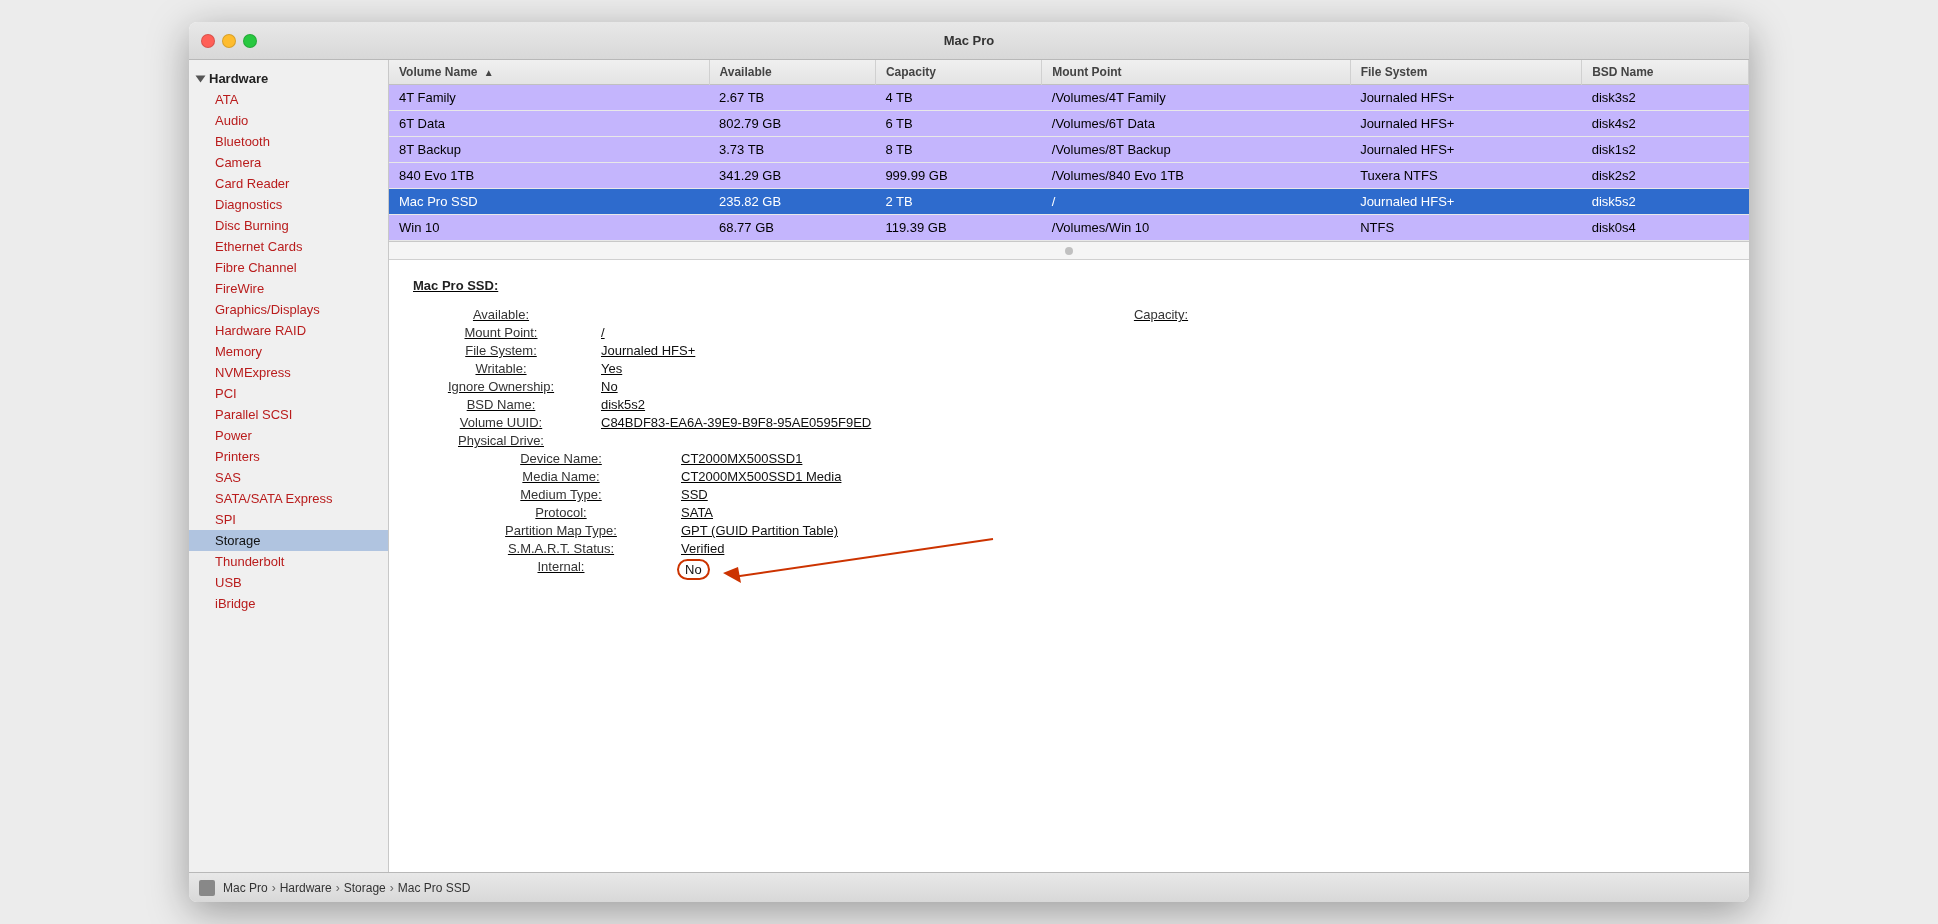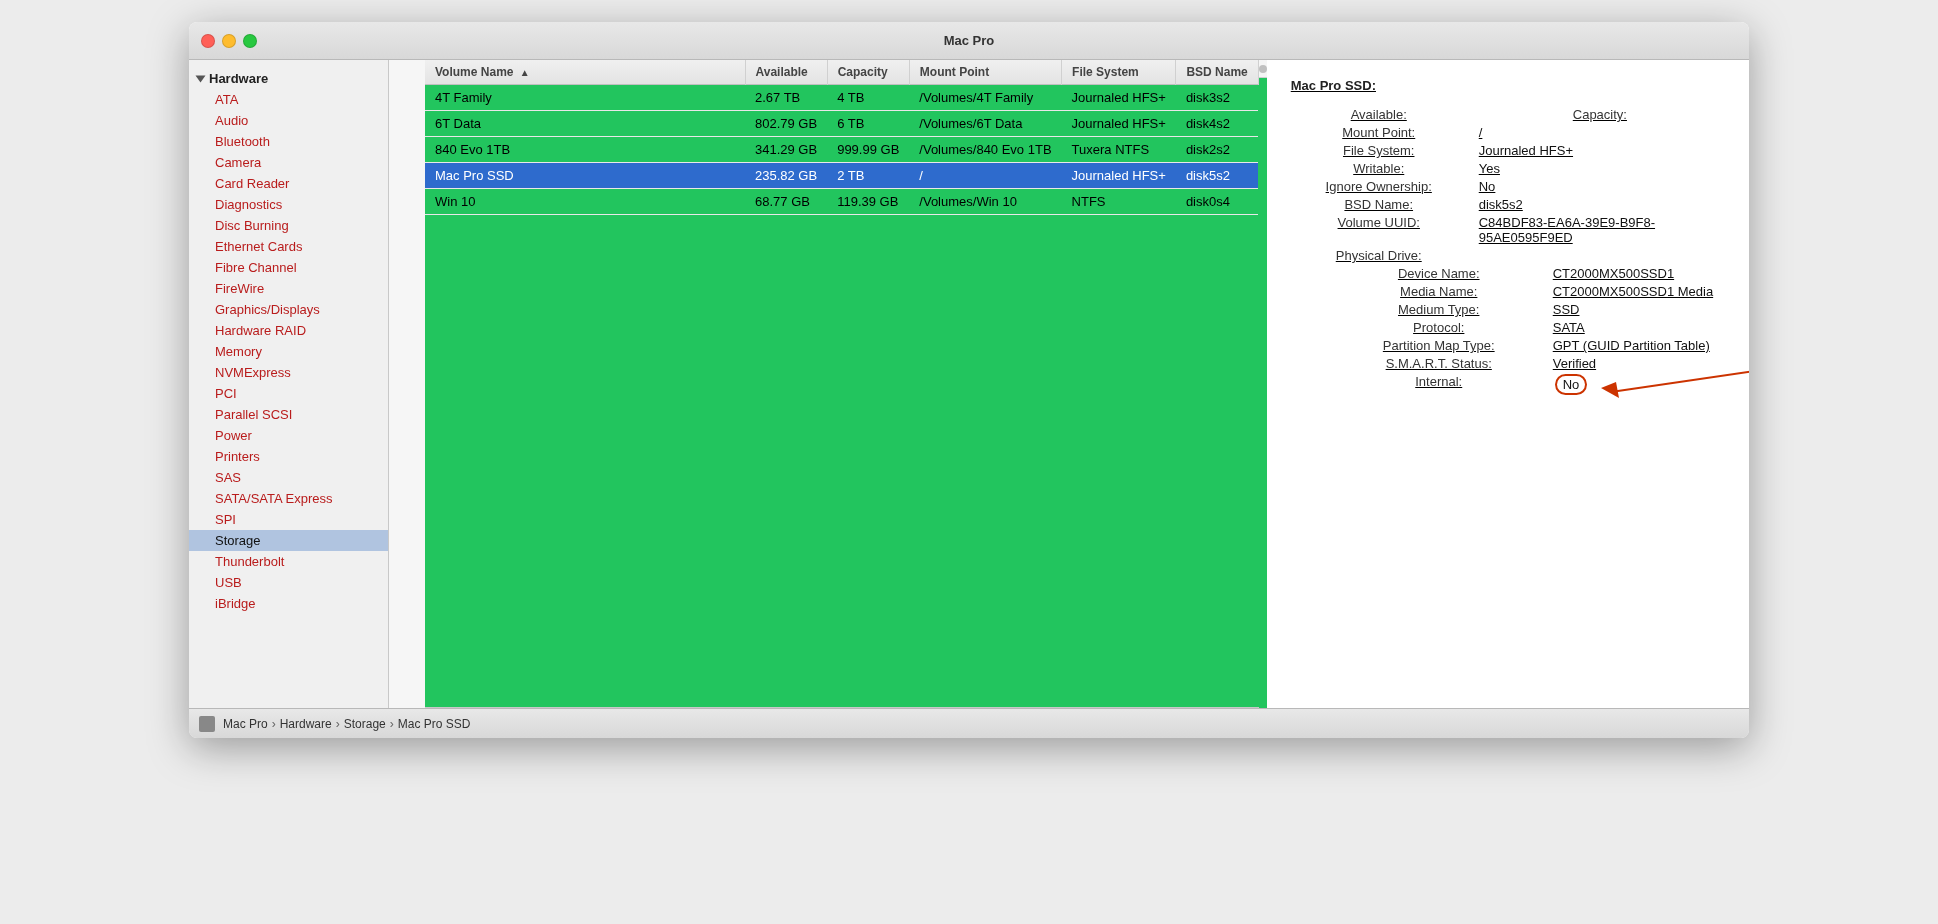--- a/index.html
+++ b/index.html
@@ -8,21 +8,21 @@
       font-size: 13px;
       background: #ececec;
       width: 1938px;
       height: 924px;
       overflow: hidden;
     }
 
     
     .window {
       width: 1560px;
-      height: 716px;
+      height: 880px;
       margin: 22px auto;
       background: #f6f6f6;
       border-radius: 8px;
       box-shadow: 0 10px 40px rgba(0,0,0,0.35);
       display: flex;
       flex-direction: column;
       overflow: hidden;
     }
 
     .titlebar {
@@ -105,24 +105,23 @@
     .sidebar-item.selected {
       background: #b0c4e0;
       color: #111;
       font-weight: 500;
     }
 
     
     .main-content {
       flex: 1;
       display: flex;
-      flex-direction: row;
-      background: #22c55e;
+      flex-direction: column;
+      background: #c4b5fd;
       overflow: hidden;
-      margin-left: 36px;
     }
 
     
     .table-area {
       flex: 0 0 auto;
       border-bottom: 1px solid #c8c8c8;
       overflow-x: auto;
     }
 
     table {
@@ -332,20 +331,28 @@
               </tr>
               <tr>
                 <td>6T Data</td>
                 <td>802.79 GB</td>
                 <td>6 TB</td>
                 <td>/Volumes/6T Data</td>
                 <td>Journaled HFS+</td>
                 <td>disk4s2</td>
               </tr>
               <tr>
+                <td>8T Backup</td>
+                <td>3.73 TB</td>
+                <td>8 TB</td>
+                <td>/Volumes/8T Backup</td>
+                <td>Journaled HFS+</td>
+                <td>disk1s2</td>
+              </tr>
+              <tr>
                 <td>840 Evo 1TB</td>
                 <td>341.29 GB</td>
                 <td>999.99 GB</td>
                 <td>/Volumes/840 Evo 1TB</td>
                 <td>Tuxera NTFS</td>
                 <td>disk2s2</td>
               </tr>
               <tr class="selected">
                 <td>Mac Pro SSD</td>
                 <td>235.82 GB</td>
@@ -384,21 +391,21 @@
             <div class="detail-label">Writable:</div>
             <div class="detail-value">Yes</div>
             <div class="detail-label">Ignore Ownership:</div>
             <div class="detail-value">No</div>
             <div class="detail-label">BSD Name:</div>
             <div class="detail-value">disk5s2</div>
             <div class="detail-label">Volume UUID:</div>
             <div class="detail-value">C84BDF83-EA6A-39E9-B9F8-95AE0595F9ED</div>
             <div class="detail-label">Physical Drive:</div>
             <div></div>
-            <div style="grid-column: 1 / -1; display: grid; grid-template-columns: 220px 1fr; gap: 3px 2px; padding-left: 40px;">
+            <div style="grid-column: 1 / -1; display: grid; grid-template-columns: 220px 1fr; gap: 3px 8px; padding-left: 40px;">
               <div class="detail-label">Device Name:</div>
               <div class="detail-value">CT2000MX500SSD1</div>
               <div class="detail-label">Media Name:</div>
               <div class="detail-value">CT2000MX500SSD1 Media</div>
               <div class="detail-label">Medium Type:</div>
               <div class="detail-value">SSD</div>
               <div class="detail-label">Protocol:</div>
               <div class="detail-value">SATA</div>
               <div class="detail-label">Partition Map Type:</div>
               <div class="detail-value">GPT (GUID Partition Table)</div>

